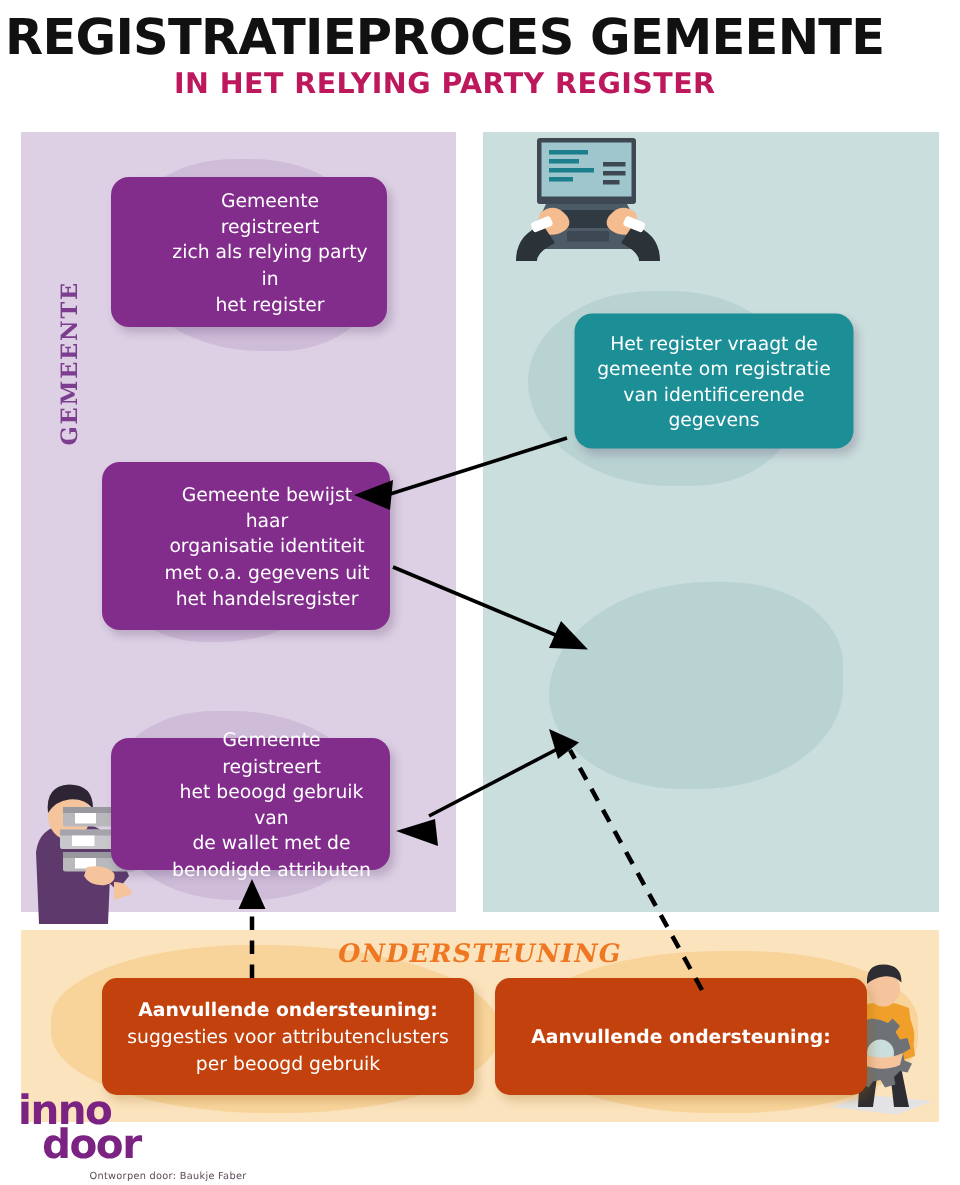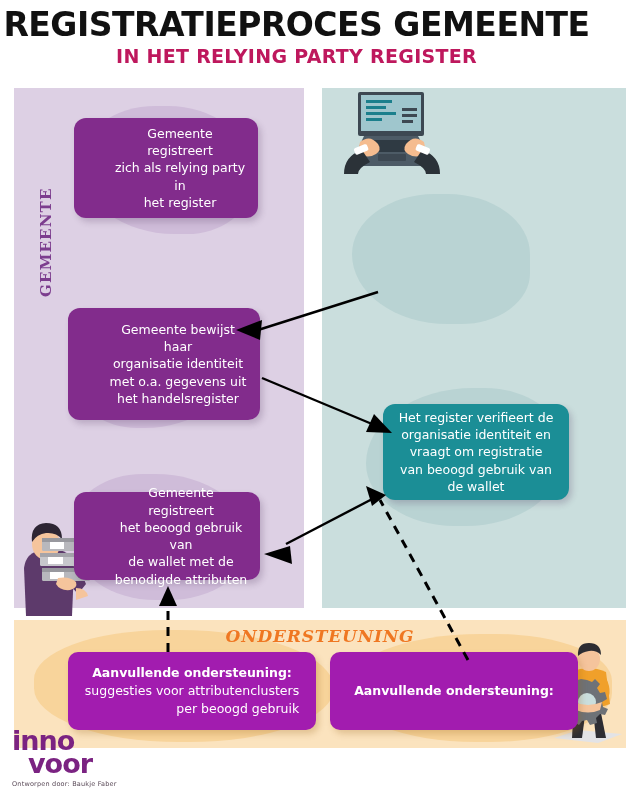--- a/index.html
+++ b/index.html
@@ -50,21 +50,21 @@
   .box{
     position:absolute;border-radius:12px;color:#ffffff;
     display:flex;align-items:center;justify-content:center;text-align:center;
     font-size:12.5px;line-height:1.38;padding:8px 12px;box-sizing:border-box;
     box-shadow:3px 4px 6px rgba(70,40,80,0.22);
     white-space:pre-line;
   }
   .box-purple{background:#822c8c;padding-left:40px;}
   .box-teal{background:#1b8e96;}
   .box-orange{
-    background:#a21caf;border-radius:10px;
+    background:#c2410c;border-radius:10px;
     box-shadow:3px 4px 6px rgba(150,95,20,0.25);
     font-size:12.5px;line-height:1.42;
   }
   .box-orange .bold-line{font-weight:bold;display:block;}
 
   #box-g1{left:74px;top:118px;width:184px;height:100px;}
   #box-g2{left:68px;top:308px;width:192px;height:112px;}
   #box-g3{left:74px;top:492px;width:186px;height:88px;}
   #box-r1{left:383px;top:209px;width:186px;height:90px;}
   #box-r2{left:383px;top:404px;width:186px;height:96px;}
@@ -86,20 +86,21 @@
   #logo{position:absolute;left:12px;top:730px;width:200px;}
   .logo-word{
     font-family:"DejaVu Sans","Liberation Sans",sans-serif;
     font-weight:bold;color:#7b2382;letter-spacing:-1px;line-height:0.84;
   }
   #logo-inno{font-size:27px;}
   #logo-valor{font-size:27px;padding-left:16px;}
   #logo-credit{
     margin-top:5px;font-size:6.5px;color:#5a4a58;letter-spacing:0.2px;
     font-family:"DejaVu Sans","Liberation Sans",sans-serif;
+    text-align:center;
   }
 
   
   .illus{position:absolute;}
 </style>
 </head>
 <body>
 
 <div class="stage">
 
@@ -213,29 +214,28 @@
 zich als relying party in
 het register</div>
   <div class="box box-purple" id="box-g2">Gemeente bewijst haar
 organisatie identiteit
 met o.a. gegevens uit
 het handelsregister</div>
   <div class="box box-purple" id="box-g3">Gemeente registreert
 het beoogd gebruik van
 de wallet met de
 benodigde attributen</div>
-  <div class="box box-teal" id="box-r2">Het register verifieert de
-organisatie identiteit en
-vraagt om registratie
-van beoogd gebruik van
-de wallet</div>
+  <div class="box box-teal" id="box-r1">Het register vraagt de
+gemeente om registratie
+van identificerende
+gegevens</div>
 
   <div class="box box-orange" id="box-o1">
     <span class="bold-line">Aanvullende ondersteuning:</span>
-    <span style="white-space:pre-line;text-align:right;">suggesties voor attributenclusters
+    <span style="white-space:pre-line;">suggesties voor attributenclusters
 per beoogd gebruik</span>
   </div>
   <div class="box box-orange" id="box-o2">
     <span class="bold-line">Aanvullende ondersteuning:</span>
   </div>
 
   <svg id="arrow-layer">
 
     <g>
       <path d="M378 292 L258 330" stroke="#000000" stroke-width="2.4" fill="none"></path>
@@ -258,17 +258,17 @@
     </g>
 
     <g>
       <path d="M468 660 L380 500" stroke="#000000" stroke-width="3" stroke-dasharray="9,7" fill="none"></path>
       <path d="M366 486 L386 495 L372 506 Z" fill="#000000"></path>
     </g>
   </svg>
 
   <div id="logo">
     <div class="logo-word" id="logo-inno">inno</div>
-    <div class="logo-word" id="logo-valor">voor</div>
+    <div class="logo-word" id="logo-valor">door</div>
     <div id="logo-credit">Ontworpen door: Baukje Faber</div>
   </div>
 
 </div>
 
 </body></html>

